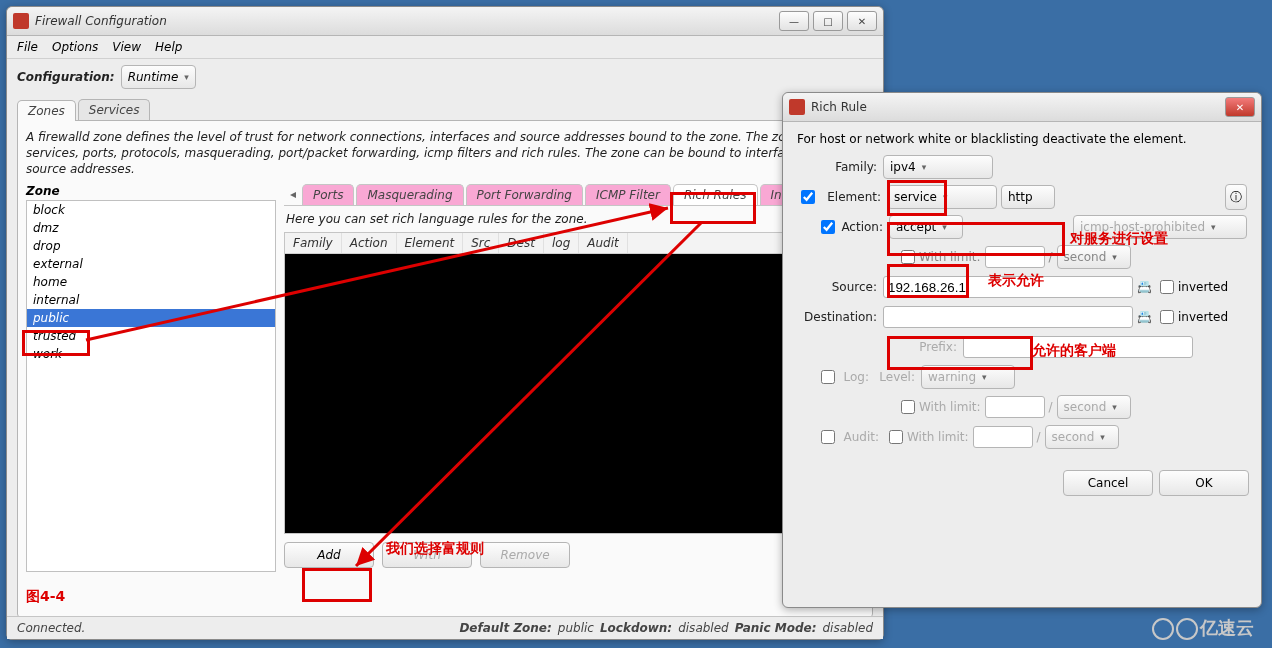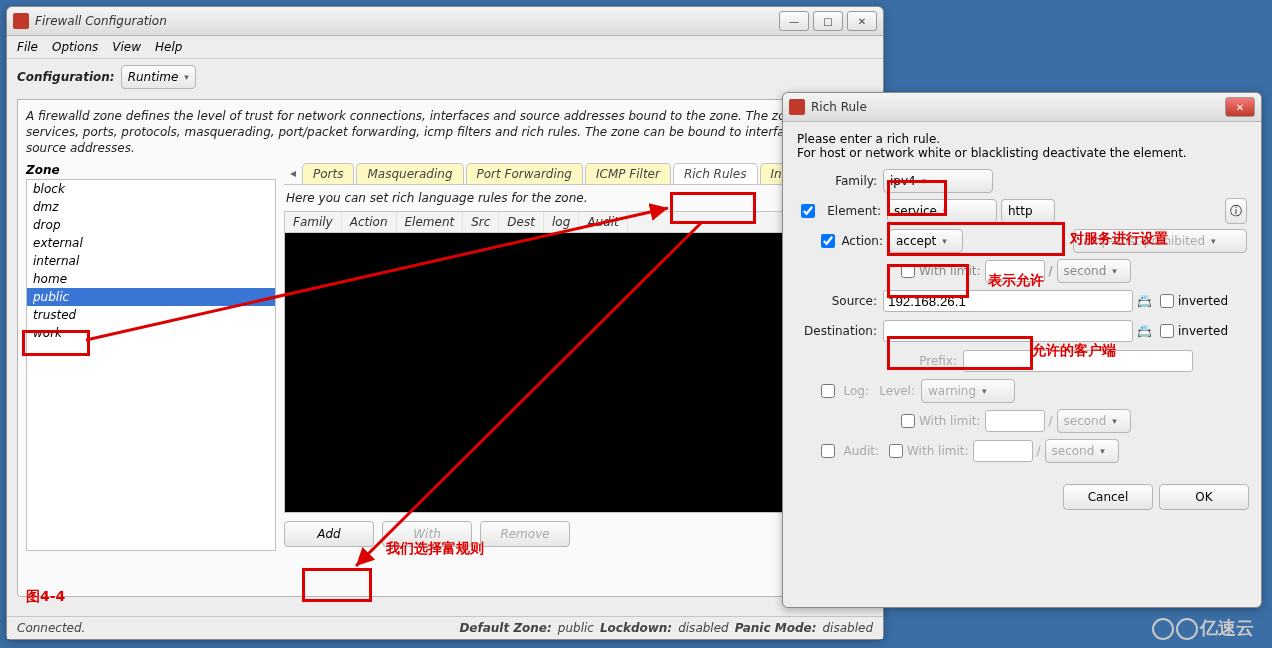--- a/index.html
+++ b/index.html
@@ -28,21 +28,21 @@
   .zone-desc{font-size:12px;color:#222;line-height:1.35;margin-bottom:6px;}
   .zone-area{display:flex;gap:8px;}
   .zone-list{width:250px;}
   .zone-list .hdr{font-weight:bold;font-size:12px;margin-bottom:2px;}
   .listbox{border:1px solid #c0c0c0;background:#fff;height:370px;overflow:auto;}
   .listbox .item{padding:2px 6px;}
   .listbox .item.sel{background:#3a76d6;color:#fff;}
   .detail{flex:1;}
   .subtabs{display:flex;align-items:center;border-bottom:1px solid #c5c5c5;}
   .nav-ar{width:18px;text-align:center;color:#666;}
-  .subtab{border:1px solid #c5c5c5;border-bottom:none;border-radius:5px 5px 0 0;background:#fef9c3;padding:3px 10px;margin-right:2px;color:#444;}
+  .subtab{border:1px solid #c5c5c5;border-bottom:none;border-radius:5px 5px 0 0;background:#f9a8d4;padding:3px 10px;margin-right:2px;color:#444;}
   .subtab.active{background:#fff;}
   .desc2{padding:6px 2px;color:#222;}
   .table{border:1px solid #c5c5c5;background:#000000;height:300px;}
   .thead{display:flex;border-bottom:1px solid #d0d0d0;background:#f3f3f3;}
   .thead span{padding:3px 8px;border-right:1px solid #e0e0e0;color:#333;}
   .btnrow{display:flex;gap:8px;margin-top:8px;}
   .status{position:absolute;left:0;right:0;bottom:0;height:22px;display:flex;align-items:center;padding:0 10px;background:#ededed;border-top:1px solid #c5c5c5;color:#444;gap:6px;}
   .status .right{margin-left:auto;display:flex;gap:6px;align-items:center;}
   .dlg-body{padding:10px 14px;}
   .row{display:flex;align-items:center;margin:4px 0;min-height:26px;}
@@ -78,32 +78,36 @@
   </div>
   <div class="toolbar-row">
     <span class="label" style="font-weight:bold">Configuration:</span>
     <span class="combo">
       <span>Runtime</span>
         <span class="arrow">▾</span>
     </span>
   </div>
 
   <div class="notebook">
+    <div class="tabs">
+      <div class="tab active">Zones</div>
+      <div class="tab">Services</div>
+    </div>
     <div class="panel" style="height:480px;">
       <div class="zone-desc">A firewalld zone defines the level of trust for network connections, interfaces and source addresses bound to the zone. The zone combines services, ports, protocols, masquerading, port/packet forwarding, icmp filters and rich rules. The zone can be bound to interfaces and source addresses.</div>
       <div class="zone-area">
         <div class="zone-list">
           <div class="hdr">Zone</div>
           <div class="listbox" id="zonelist">
               <div class="item">block</div>
               <div class="item">dmz</div>
               <div class="item">drop</div>
               <div class="item">external</div>
+              <div class="item">home</div>
               <div class="item">internal</div>
-              <div class="item">home</div>
               <div class="item sel">public</div>
               <div class="item">trusted</div>
               <div class="item">work</div>
             </div>
         </div>
         <div class="detail">
           <div class="subtabs">
             <span class="nav-ar">◂</span>
             <div id="subtabs-holder" style="display:flex;">
                 <div class="subtab">Ports</div>
@@ -151,21 +155,20 @@
 
 <div class="win" style="left:782px;top:92px;width:478px;height:514px;">
   <div class="titlebar">
     <span class="app-icon"></span>
     <span class="title">Rich Rule</span>
     <div class="winbtns">
       <div class="winbtn close">✕</div>
     </div>
   </div>
   <div class="dlg-body">
-    <div>Please enter a rich rule.</div>
     <div style="margin-bottom:8px;">For host or network white or blacklisting deactivate the element.</div>
 
     <div class="row">
       <span class="rlabel">Family:</span>
       <span class="combo" style="width:96px">
           <span>ipv4</span>
           <span class="arrow">▾</span>
         </span>
     </div>
 

